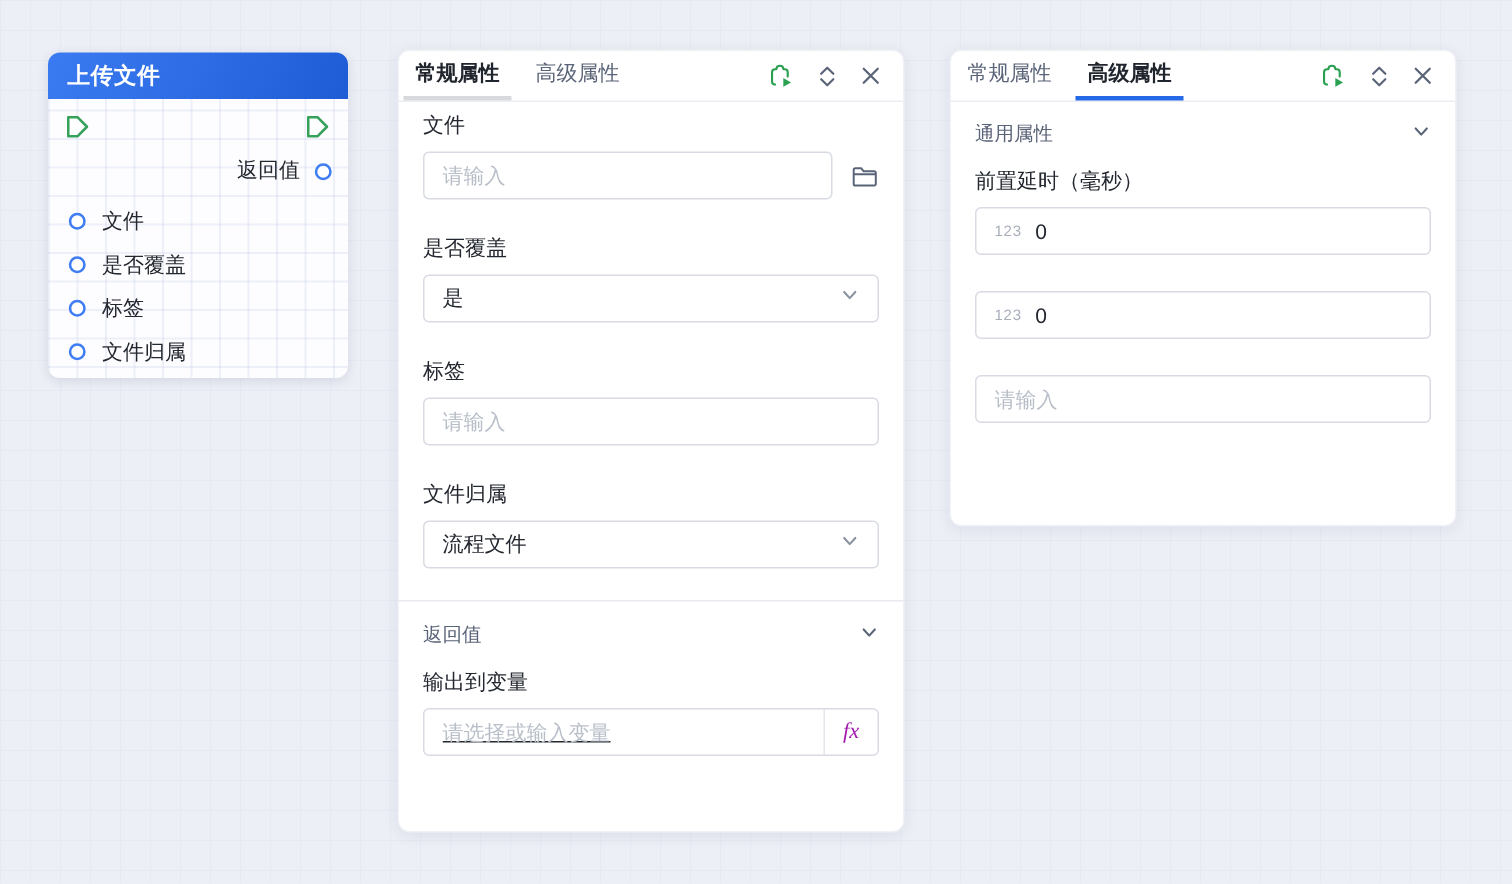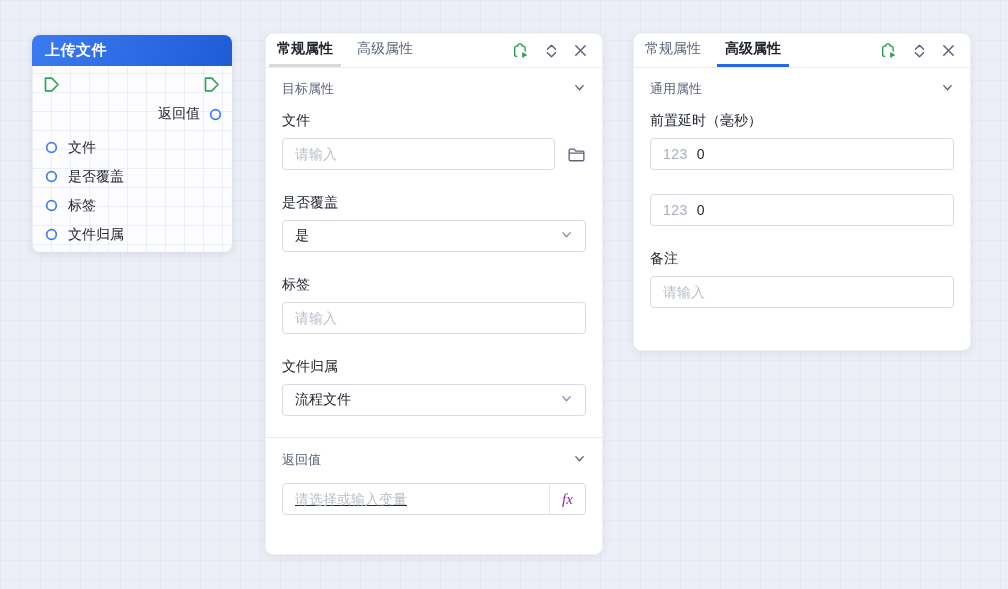--- a/index.html
+++ b/index.html
@@ -86,21 +86,21 @@
   .file-row { display:flex; align-items:center; gap:12px; }
   .file-row .control { flex:1; }
   .fx-box { padding:0; }
   .fx-box input { padding:0 12px; height:100%;text-decoration:underline; }
   .fx-seg {
     width:36px; height:100%; border-left:1px solid #E4E6EC;
     display:flex; align-items:center; justify-content:center;
     font-family:"Liberation Serif","DejaVu Serif",serif; font-style:italic;
     font-size:15px; color:#a21caf; cursor:pointer;
   }
-  .num-prefix { font-size:14px; color:#A8AEBA; margin-right:9px; letter-spacing:.5px; user-select:none; }
+  .num-prefix { font-size:10px; color:#A8AEBA; margin-right:9px; letter-spacing:.5px; user-select:none; }
 </style>
 </head>
 <body>
 
 <div style="position:absolute;inset:0;">
 
   <div class="node-card">
     <div class="node-header">
       <span>上传文件</span>
     </div>
@@ -176,28 +176,20 @@
           </svg>
         </button>
         <button class="icon-btn">
           <svg width="15" height="15" viewBox="0 0 16 16">
             <path d="M3 3 L13 13 M13 3 L3 13" fill="none" stroke="#5A6478" stroke-width="1.6" stroke-linecap="round"></path>
           </svg>
         </button>
       </div>
     </div>
 
-    <div class="section-header">
-      <span>目标属性</span>
-      <span>
-        <svg width="13" height="13" viewBox="0 0 14 14">
-            <path d="M3 5 L7 9.4 L11 5" fill="none" stroke="#5A6478" stroke-width="1.5" stroke-linecap="round" stroke-linejoin="round"></path>
-          </svg>
-      </span>
-    </div>
 
     <div class="fields">
       <div class="field first">
         <div class="field-label">文件</div>
         <div class="file-row">
           <div class="control">
             <input type="text" placeholder="请输入" style="">
           </div>
           <button class="icon-btn">
             <svg width="19" height="17" viewBox="0 0 20 18">
@@ -246,20 +238,21 @@
       <span>返回值</span>
       <span>
         <svg width="13" height="13" viewBox="0 0 14 14">
             <path d="M3 5 L7 9.4 L11 5" fill="none" stroke="#5A6478" stroke-width="1.5" stroke-linecap="round" stroke-linejoin="round"></path>
           </svg>
       </span>
     </div>
 
     <div class="fields">
       <div class="field first">
+        <div class="field-label">输出到变量</div>
         <div class="control fx-box">
           <input type="text" placeholder="请选择或输入变量" style="">
           <span class="fx-seg">fx</span>
         </div>
       </div>
     </div>
   </div>
 
   <div class="panel advanced">
     <div class="tabbar">
@@ -305,21 +298,20 @@
       </div>
 
       <div class="field">
         <div class="control">
           <span class="num-prefix">123</span>
           <input type="text" value="0" style="">
         </div>
       </div>
 
       <div class="field">
-        <div class="field-label">备注</div>
         <div class="control">
           <input type="text" placeholder="请输入" style="">
         </div>
       </div>
     </div>
   </div>
 
 </div>
 
 </body></html>

